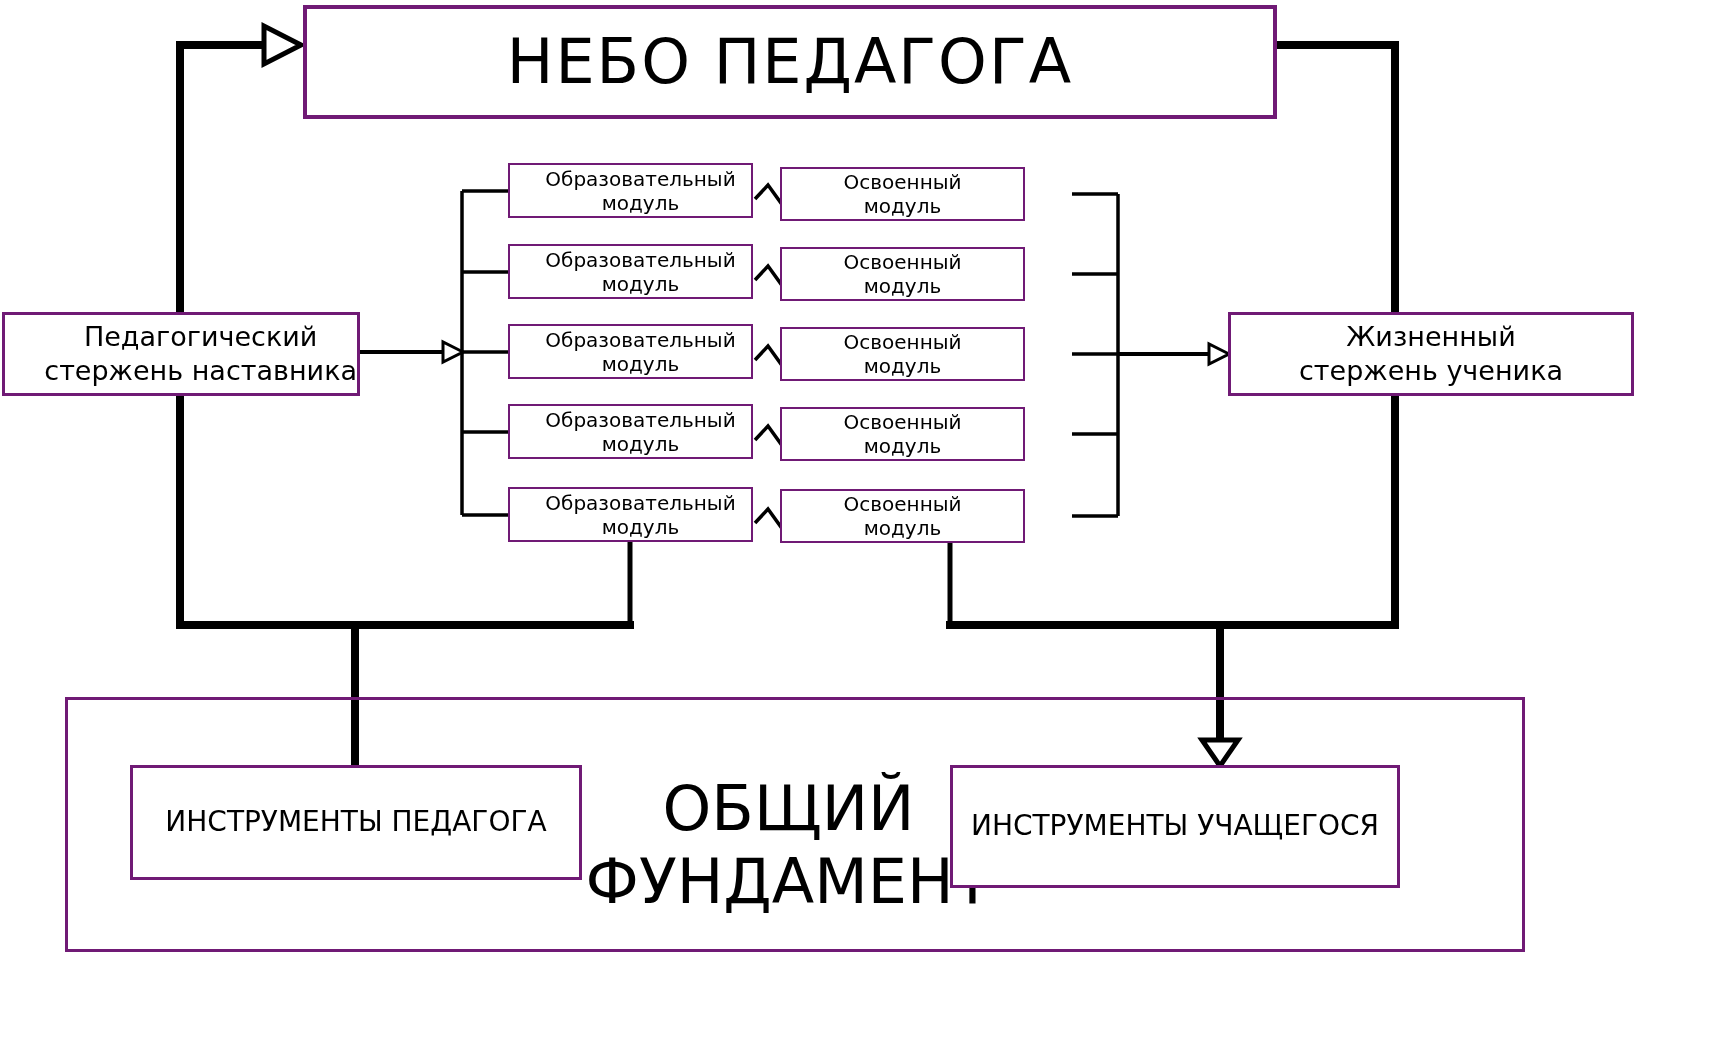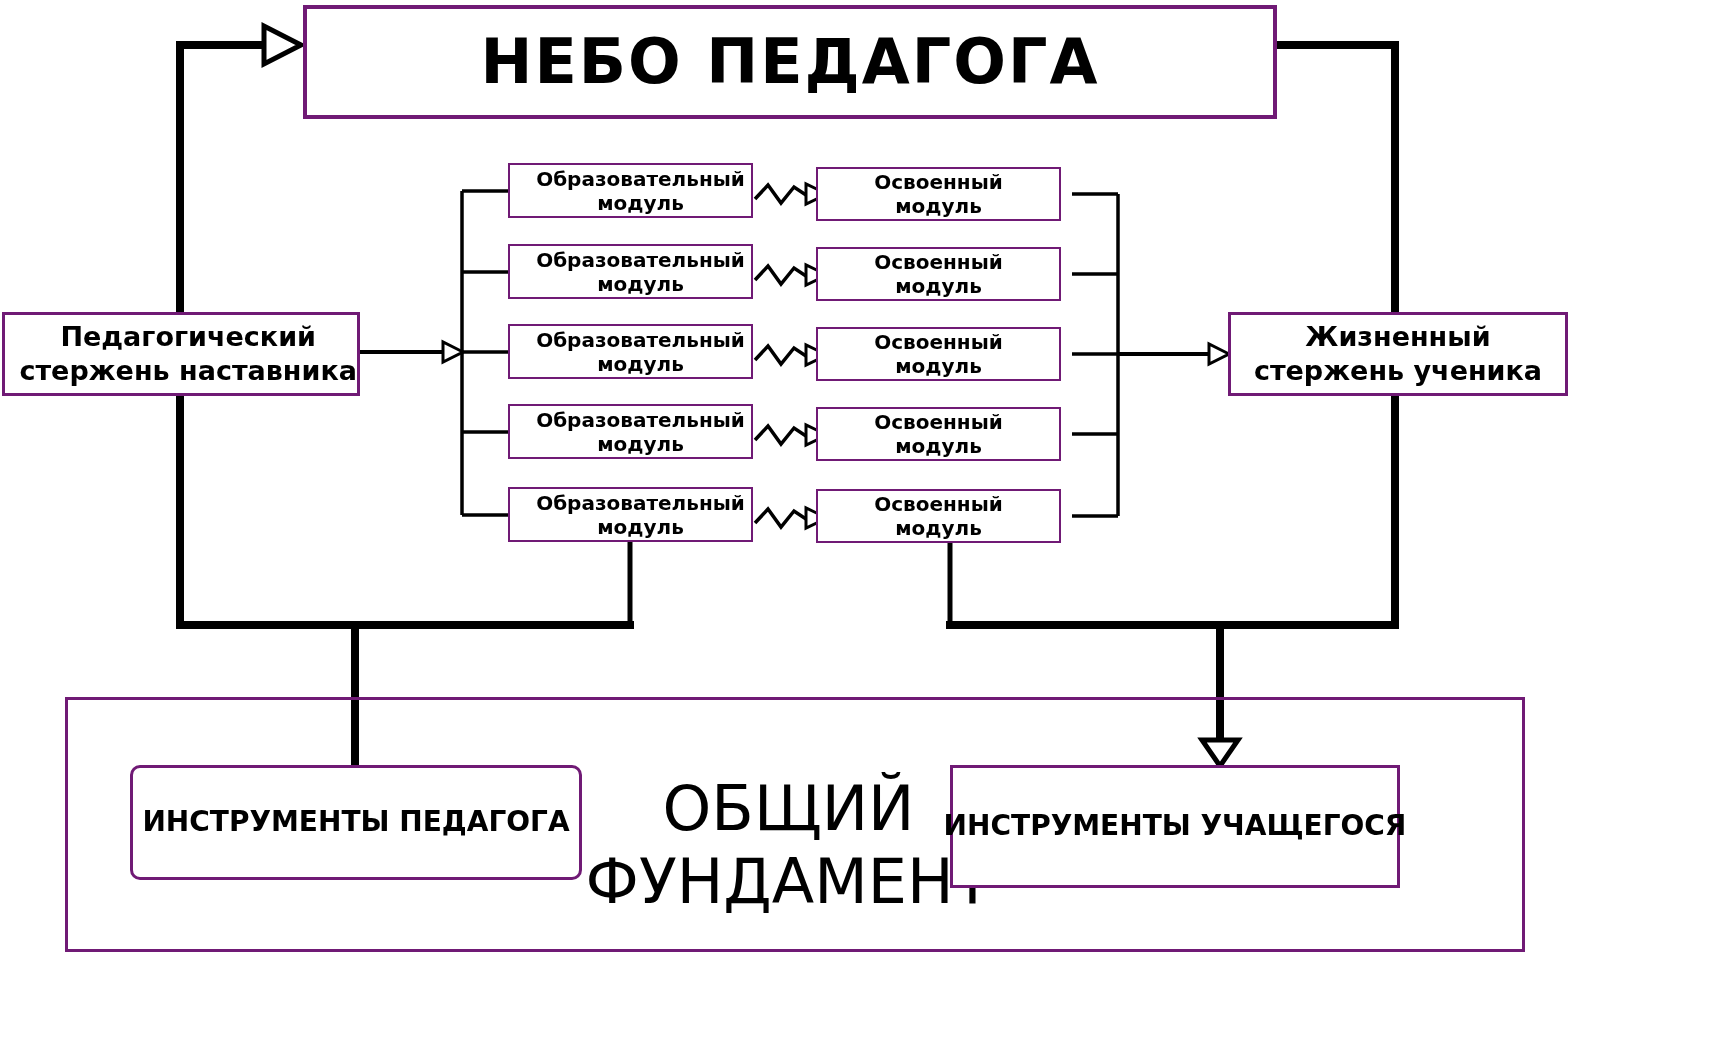--- a/index.html
+++ b/index.html
@@ -25,21 +25,20 @@
   }
   .box {
     position: absolute;
     background: #ffffff;
     border: 2px solid #701a75;
     display: flex;
     align-items: center;
     justify-content: center;
     text-align: center;
     box-sizing: border-box;
-    font-weight: bold;
   }
   .label {
     white-space: pre-line;
     line-height: 1.22;
   }
   
   .title-box {
     left: 303px; top: 5px; width: 974px; height: 114px;
     border-width: 4px;
   }
@@ -48,42 +47,41 @@
     letter-spacing: 2px;
     white-space: nowrap;
   }
   
   .teacher-core-box {
     left: 2px; top: 312px; width: 358px; height: 84px;
     border-width: 3px;
     justify-content: flex-end;
   }
   .student-core-box {
-    left: 1228px; top: 312px; width: 340px; height: 84px;
+    left: 1228px; top: 312px; width: 406px; height: 84px;
     border-width: 3px;
   }
   .core-label { font-size: 27px; line-height: 1.25; }
   
   .edu { left: 508px; width: 245px; height: 55px; padding-left: 20px; }
-  .mas { left: 816px; width: 245px; height: 54px; }
+  .mas { left: 780px; width: 245px; height: 54px; }
   .edu.r1 { top: 163px; } .edu.r2 { top: 244px; } .edu.r3 { top: 324px; }
   .edu.r4 { top: 404px; } .edu.r5 { top: 487px; }
   .mas.r1 { top: 167px; } .mas.r2 { top: 247px; } .mas.r3 { top: 327px; }
   .mas.r4 { top: 407px; } .mas.r5 { top: 489px; }
   .module-label { font-size: 20px; line-height: 1.2; }
   
   .foundation-box {
     left: 65px; top: 697px; width: 1460px; height: 255px;
     border-width: 3px;
     background: transparent;
   }
   .teacher-tools-box {
     left: 130px; top: 765px; width: 452px; height: 115px;
     border-width: 3px;
-    border-radius: 10px;
   }
   .student-tools-box {
     left: 950px; top: 765px; width: 450px; height: 123px;
     border-width: 3px;
   }
   .tools-label { font-size: 28px; white-space: nowrap; }
   .foundation-label {
     position: absolute;
     left: 582px; top: 772px; width: 413px;
     text-align: center;

